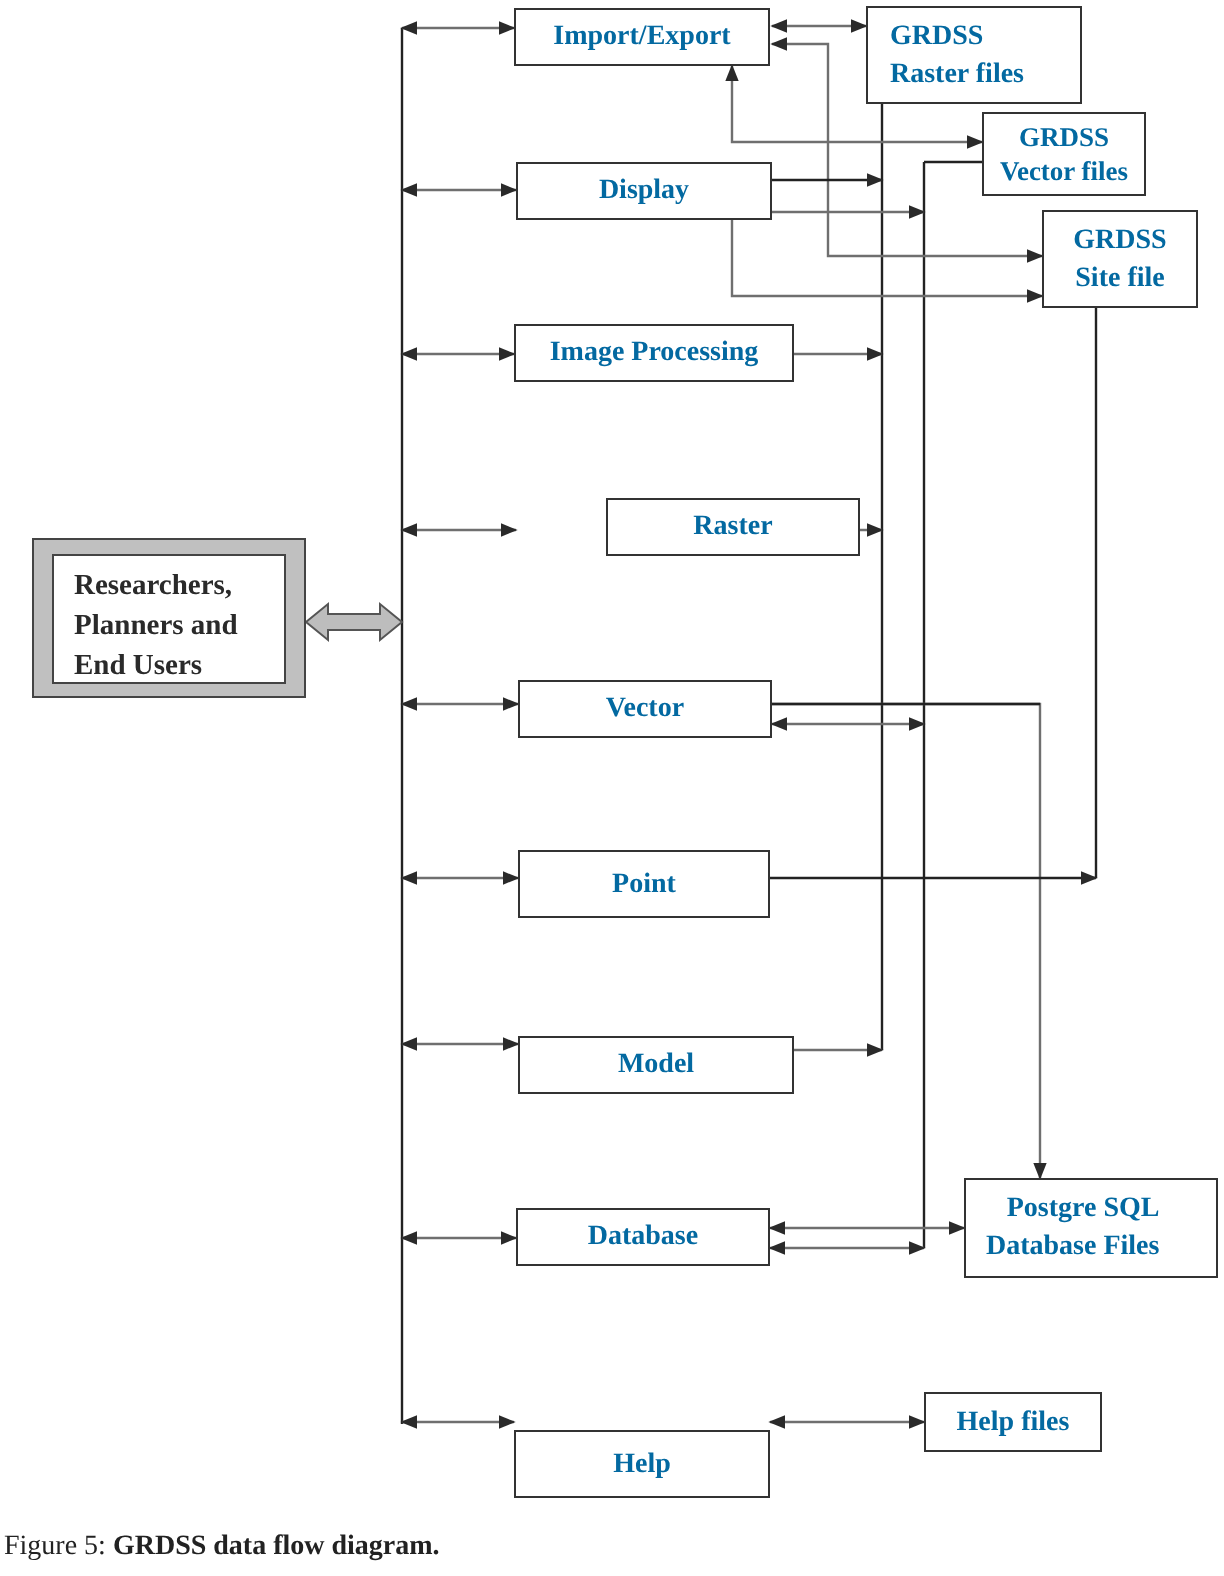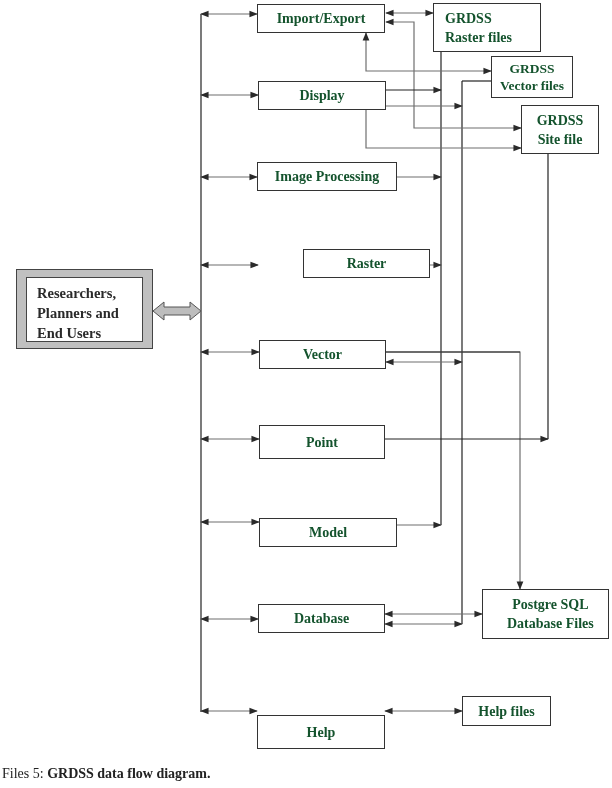--- a/index.html
+++ b/index.html
@@ -1,21 +1,21 @@
 <!DOCTYPE html>
 <html><head>
 <meta charset="utf-8">
 <style>
   html, body { margin: 0; padding: 0; background: #ffffff; }
   body { width: 612px; height: 788px; position: relative; overflow: hidden;
          font-family: "Liberation Serif", "DejaVu Serif", serif; color: #222; }
   #diagram { position: absolute; left: 0; top: 0; }
   .node { position: absolute; box-sizing: border-box; border: 1.3px solid #333; background: #fff;
           display: flex; align-items: center; justify-content: center; text-align: center;
-          font-weight: bold; font-size: 14px; line-height: 17px; color: #14532d; white-space: pre-line; }
+          font-weight: bold; font-size: 14px; line-height: 17px; color: #0369a1; white-space: pre-line; }
   .node.file { line-height: 19px; }
   .users-outer { position: absolute; left: 16px; top: 269px; width: 137px; height: 80px;
                  background: #c0c0c0; border: 1.3px solid #444; box-sizing: border-box; }
   .users-inner { position: absolute; left: 26px; top: 277px; width: 117px; height: 65px;
                  background: #fff; border: 1.3px solid #444; box-sizing: border-box;
                  font-weight: bold; font-size: 14.5px; line-height: 20px; padding: 5px 0 16px 10px;
                  white-space: pre-line; color: #2a2a2a; }
   .caption { position: absolute; left: 2px; top: 766px; font-size: 14px; color: #222; }
   .caption b { font-weight: bold; }
 </style>
@@ -78,17 +78,17 @@
 <div class="node" style="left:259px;top:518px;width:138px;height:29px;">Model</div>
 <div class="node" style="left:258px;top:604px;width:127px;height:29px;">Database</div>
 <div class="node" style="left:257px;top:696px;width:128px;height:34px;margin-top:19px;">Help</div>
 
 <div class="node file" style="left:433px;top:3px;width:108px;height:49px;justify-content:flex-start;padding-left:11px;text-align:left;">GRDSS
 Raster files</div>
 <div class="node file" style="left:491px;top:56px;width:82px;height:42px;font-size:13.5px;line-height:17px;">GRDSS
 Vector files</div>
 <div class="node file" style="left:521px;top:105px;width:78px;height:49px;">GRDSS
 Site file</div>
-<div class="node file" style="left:482px;top:589px;width:127px;height:50px;justify-content:flex-start;padding-left:24px;text-align:center;">Postgre SQL
+<div class="node file" style="left:482px;top:589px;width:127px;height:50px;justify-content:flex-start;padding-left:10px;text-align:right;">Postgre SQL
 Database Files</div>
 <div class="node file" style="left:462px;top:696px;width:89px;height:30px;">Help files</div>
 
-<div class="caption"><span>Files 5: </span><b>GRDSS data flow diagram.</b></div>
+<div class="caption"><span>Figure 5: </span><b>GRDSS data flow diagram.</b></div>
 
 </body></html>

